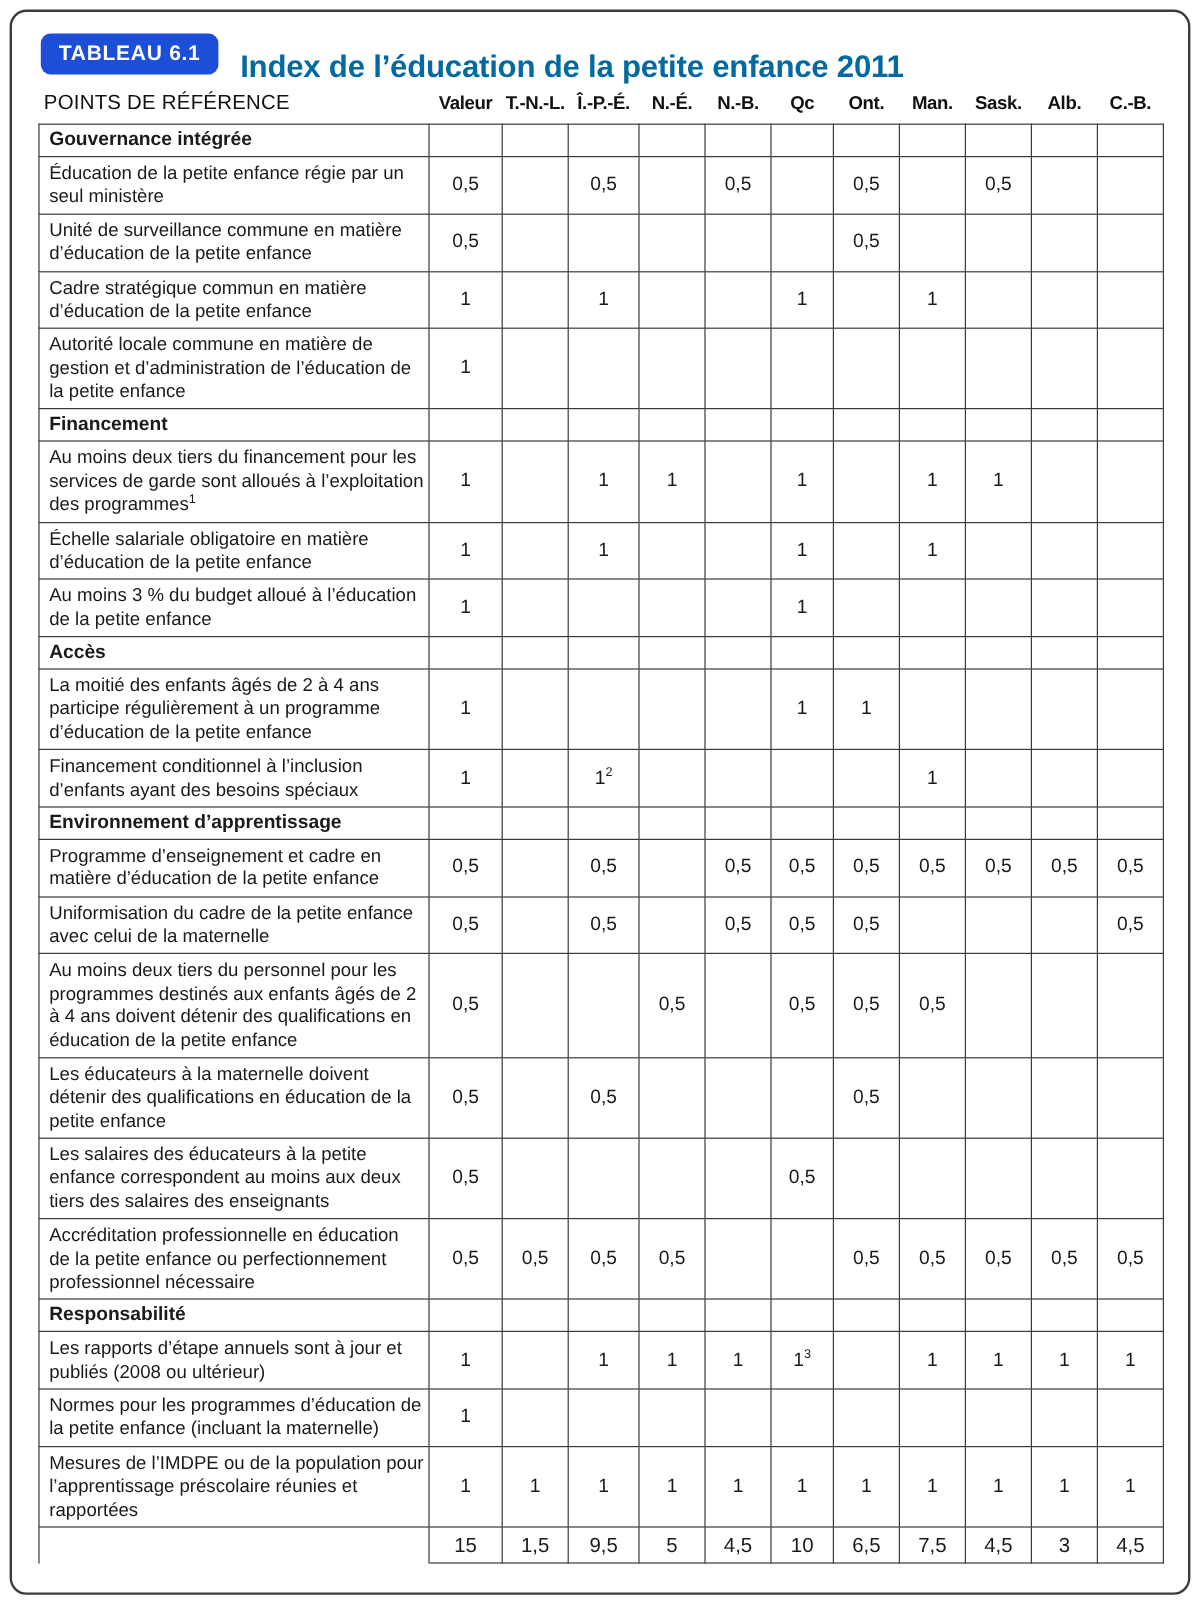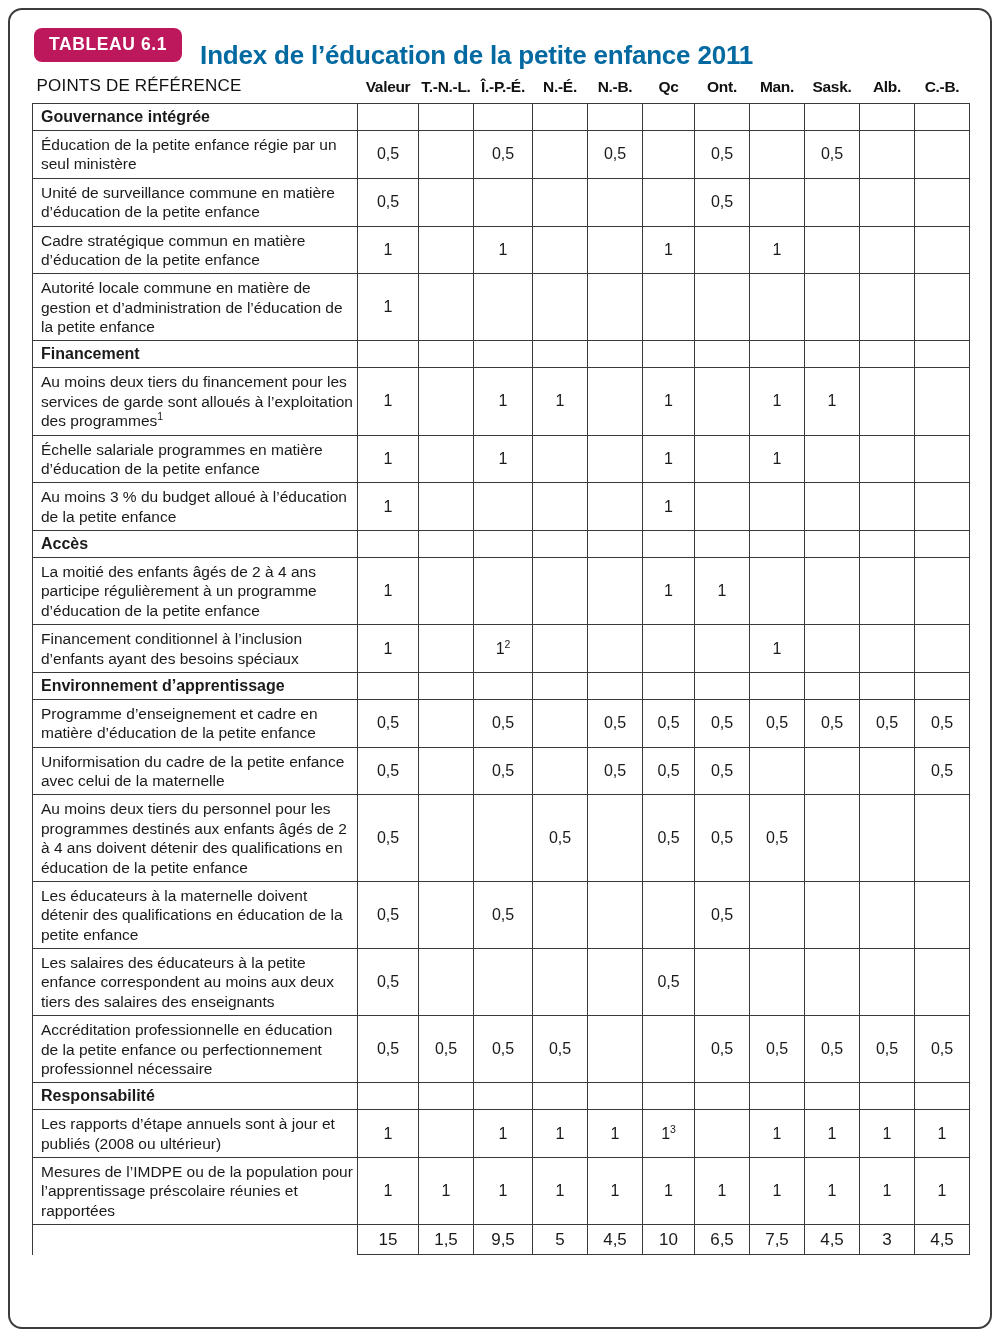--- a/index.html
+++ b/index.html
@@ -26,21 +26,21 @@
 
   
   .title-row {
     display: flex;
     align-items: center;
     gap: 18px;
     height: 46px;
     padding-left: 2px;
   }
   .tableau-badge {
-    background: #be185d;
+    background: #1d4ed8;
     color: #ffffff;
     border-radius: 8px;
     font-size: 17.5px;
     font-weight: bold;
     letter-spacing: 0.6px;
     padding: 6px 15px 7px 15px;
     white-space: nowrap;
   }
   .main-title {
     font-size: 26px;
@@ -249,21 +249,21 @@
           <td class="val">1</td>
           <td class="val"></td>
           <td class="val">1</td>
           <td class="val"></td>
           <td class="val">1</td>
           <td class="val">1</td>
           <td class="val"></td>
           <td class="val"></td>
         </tr>
         <tr class="data-row">
-          <td class="label">Échelle salariale programmes en matière d’éducation de la petite enfance</td>
+          <td class="label">Échelle salariale obligatoire en matière d’éducation de la petite enfance</td>
           <td class="val">1</td>
           <td class="val"></td>
           <td class="val">1</td>
           <td class="val"></td>
           <td class="val"></td>
           <td class="val">1</td>
           <td class="val"></td>
           <td class="val">1</td>
           <td class="val"></td>
           <td class="val"></td>
@@ -443,20 +443,34 @@
           <td class="val"></td>
           <td class="val">1</td>
           <td class="val">1</td>
           <td class="val">1</td>
           <td class="val">1<sup>3</sup></td>
           <td class="val"></td>
           <td class="val">1</td>
           <td class="val">1</td>
           <td class="val">1</td>
           <td class="val">1</td>
+        </tr>
+        <tr class="data-row">
+          <td class="label">Normes pour les programmes d’éducation de la petite enfance (incluant la maternelle)</td>
+          <td class="val">1</td>
+          <td class="val"></td>
+          <td class="val"></td>
+          <td class="val"></td>
+          <td class="val"></td>
+          <td class="val"></td>
+          <td class="val"></td>
+          <td class="val"></td>
+          <td class="val"></td>
+          <td class="val"></td>
+          <td class="val"></td>
         </tr>
         <tr class="data-row">
           <td class="label">Mesures de l’IMDPE ou de la population pour l’apprentissage préscolaire réunies et rapportées</td>
           <td class="val">1</td>
           <td class="val">1</td>
           <td class="val">1</td>
           <td class="val">1</td>
           <td class="val">1</td>
           <td class="val">1</td>
           <td class="val">1</td>

